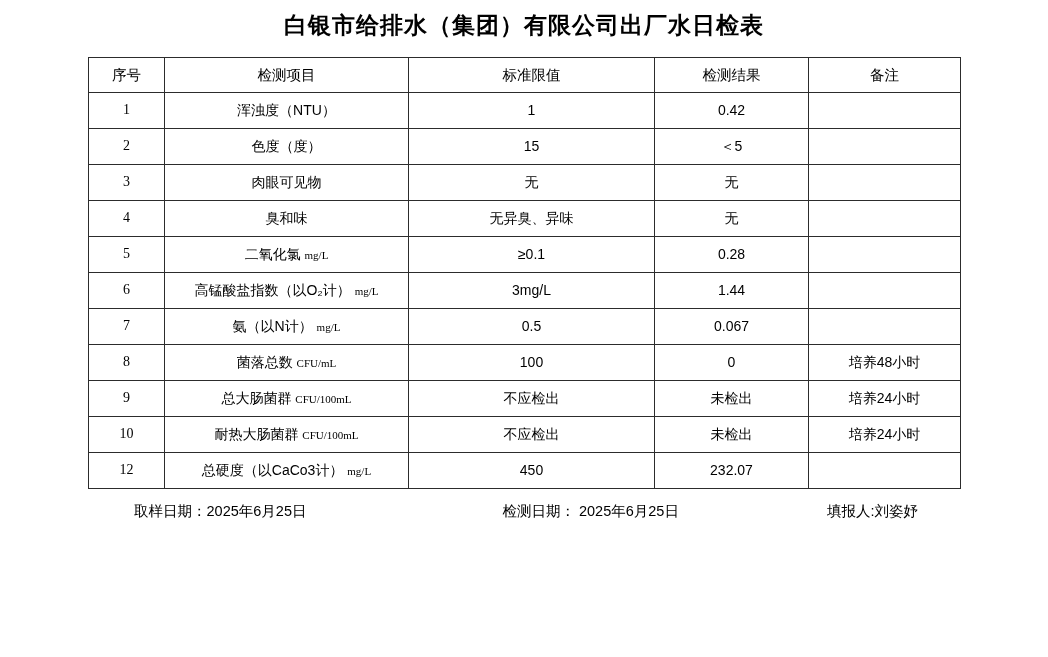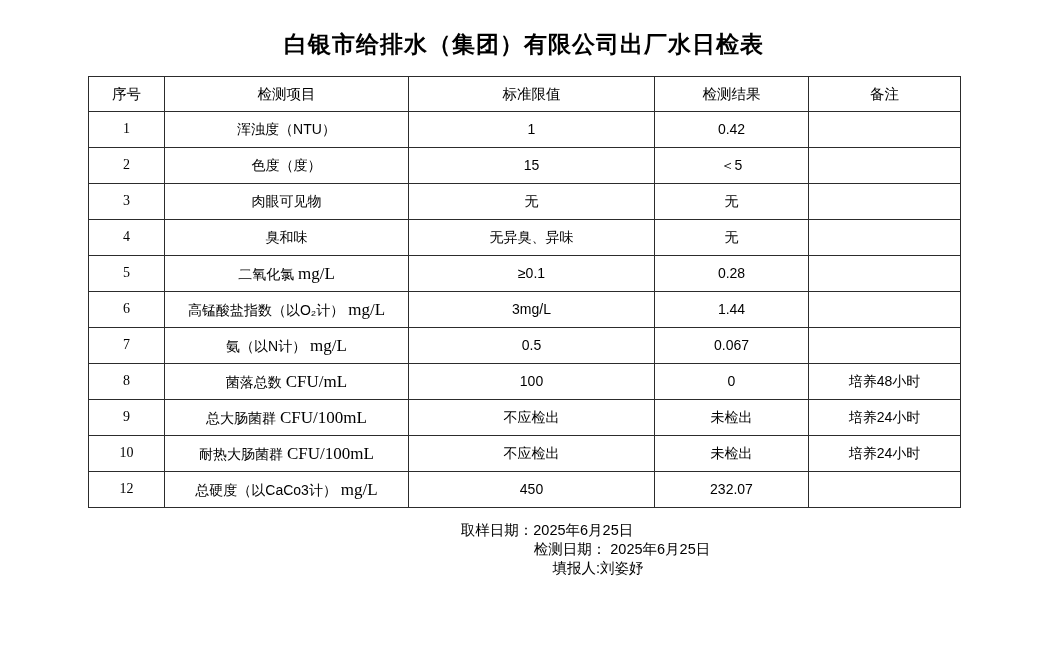--- a/index.html
+++ b/index.html
@@ -18,21 +18,21 @@
     position: relative;
     width: 1048px;
     height: 657px;
     box-sizing: border-box;
   }
   .doc-title {
     text-align: center;
     font-size: 23px;
     font-weight: bold;
     letter-spacing: 1px;
-    padding-top: 29px;
+    padding-top: 10px;
     padding-bottom: 16px;
     font-family: "Liberation Serif", "DejaVu Serif", serif;
   }
   .table-wrap {
     margin: 0 auto;
     width: 872px;
   }
   table.report {
     border-collapse: collapse;
     width: 100%;
@@ -52,37 +52,36 @@
     height: 34px;
     font-size: 14.5px;
   }
   col.c-no    { width: 76px; }
   col.c-item  { width: 244px; }
   col.c-std   { width: 246px; }
   col.c-res   { width: 154px; }
   col.c-note  { width: 152px; }
 
   .unit {
-    font-size: 17px;
+    font-size: 11px;
     font-family: "Liberation Serif", "DejaVu Serif", serif;
   }
   .num {
     font-family: "Liberation Serif", "DejaVu Serif", serif;
     font-size: 14.5px;
   }
   .footer {
     margin: 0 auto;
     width: 872px;
     display: flex;
     justify-content: flex-start;
     align-items: center;
     font-size: 14.5px;
     padding-top: 13px;
     box-sizing: border-box;
-    flex-direction: column;
   }
   .footer .f-sample { margin-left: 46px; }
   .footer .f-test   { margin-left: 196px; }
   .footer .f-filler { margin-left: 148px; }
 </style>
 </head>
 <body>
 
 <div class="page">
 

